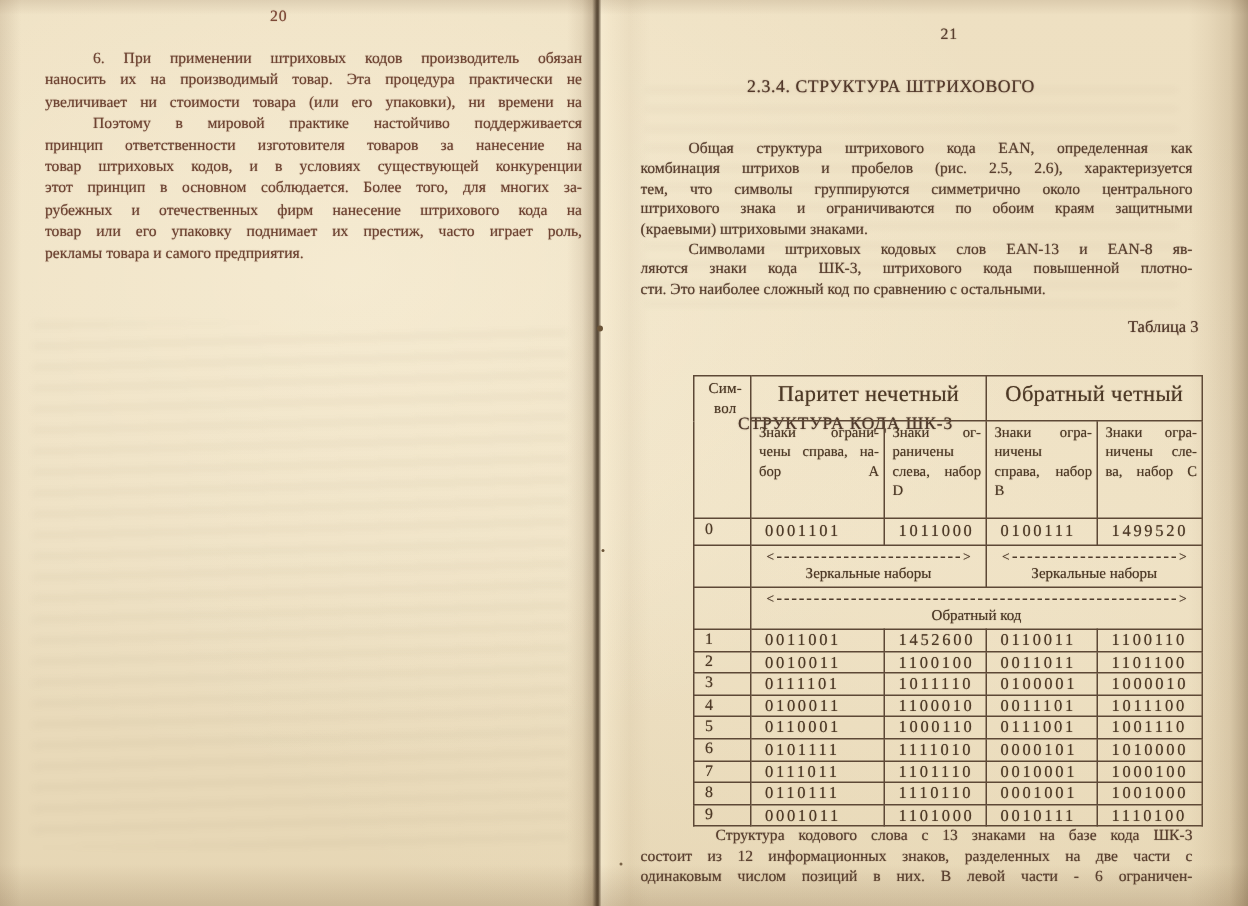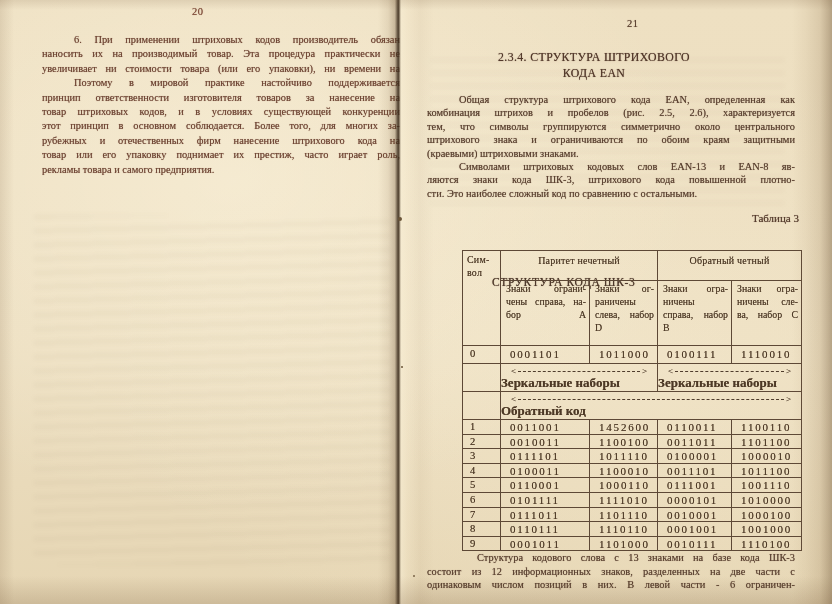--- a/index.html
+++ b/index.html
@@ -6,21 +6,21 @@
   body{width:832px;height:604px;overflow:hidden;background:#d8c8a4;}
   .spread{
     position:relative;width:832px;height:604px;
     background:
       radial-gradient(ellipse at 28% 30%, rgba(255,248,228,.45) 0%, rgba(255,248,228,0) 55%),
       radial-gradient(ellipse at 75% 60%, rgba(250,240,215,.30) 0%, rgba(250,240,215,0) 60%),
       linear-gradient(180deg,#eee0c2 0%, #ecdec0 60%, #e6d6b4 100%);
     font-family:"Liberation Serif","DejaVu Serif",serif;
   }
   .page{position:absolute;top:0;height:604px;}
-  .page-left{left:0;width:400px;margin-left:12px;}
+  .page-left{left:0;width:400px;}
   .page-right{left:400px;width:505px;}
 
   .pagenum{position:absolute;font-size:10.5px;letter-spacing:.5px;}
   .pagenum-left{left:180px;top:6px;color:#7d4a38;text-shadow:0 0 .7px rgba(125,74,56,.8);}
   .pagenum-right{left:227px;top:18px;color:#5a4030;text-shadow:0 0 .7px rgba(90,64,48,.8);}
 
   .textblock{position:absolute;overflow:hidden;}
   .line{
     text-align:justify;text-align-last:justify;
     overflow:hidden;
@@ -52,34 +52,34 @@
     font-size:11.6px;letter-spacing:.6px;color:#4e382a;
     text-shadow:0 0 .8px rgba(78,56,42,.85);margin-top:48px;}
 
   table.code-table{
     position:absolute;left:62px;top:250px;width:339px;
     border-collapse:collapse;table-layout:fixed;
     color:#4d3926;text-shadow:0 0 .6px rgba(77,57,38,.7);
   }
   .code-table td{border:1px solid #5d4836;vertical-align:top;overflow:hidden;padding:0;}
   .code-table .sym-h{white-space:pre-line;font-size:10px;line-height:12.5px;padding:3px 0 0 4px;}
-  .gh td{height:25px;font-size:10px;text-align:center;padding-top:4px;letter-spacing:.2px;}
-  .gh td.sym-h{text-align:left;padding-top:3px;}
+  .gh td{height:25px;font-size:15px;text-align:center;padding-top:4px;letter-spacing:.2px;}
+  .gh td.sym-h{text-align:center;padding-top:3px;}
   .sh td{height:53px;font-size:9.8px;line-height:13px;white-space:pre-line;
     padding:1px 3px 10px 5px;text-align:justify;text-align-last:justify;}
   tr.d td{font-size:10.6px;line-height:12.6px;padding:1px 0 0 7px;}
   tr.d td.code{font-size:11px;letter-spacing:1.8px;padding-left:9px;}
   tr.r0 td{height:15px;padding-top:2px;}
   tr.mirror td, tr.reverse td{height:27px;}
   .arr{display:flex;align-items:center;color:#4f3c2c;font-size:9px;
     padding:3px 10px 0 10px;line-height:8px;}
   .arr::before{content:"<";}
   .arr::after{content:">";}
   .arr .shaft{flex:1;border-top:1.3px dashed #4f3c2c;margin:0 2px;height:0;}
-  .arr-label{text-align:left;font-size:13px;line-height:13px;padding-top:1px;font-weight:bold;}
+  .arr-label{text-align:center;font-size:10px;line-height:13px;padding-top:1px;}
 
   
   .bleed{position:absolute;pointer-events:none;}
   .bleed-left{left:22px;top:215px;width:356px;height:350px;
     background:repeating-linear-gradient(178.5deg, rgba(138,125,96,.13) 0 4px, rgba(0,0,0,0) 4px 14px);
     filter:blur(2px);opacity:.5;}
   .bleed-right{left:30px;top:58px;width:355px;height:150px;
     background:repeating-linear-gradient(180deg, rgba(138,125,96,.11) 0 4px, rgba(0,0,0,0) 4px 13px);
     filter:blur(2px);opacity:.45;}
   .gutter{position:absolute;left:378px;top:0;width:56px;height:604px;pointer-events:none;
@@ -122,21 +122,20 @@
       <div class="line last">рекламы товара и самого предприятия.</div>
     </div>
   </div>
 
   <div class="page page-right">
     <div class="bleed bleed-right"></div>
     <div class="pagenum pagenum-right">21</div>
 
     <div class="heading">
       <div class="hline">2.3.4. СТРУКТУРА ШТРИХОВОГО</div>
-      <div class="hline">КОДА EAN</div>
     </div>
 
     <div class="textblock right-text">
       <div class="line indent">Общая структура штрихового кода EAN, определенная как</div>
       <div class="line">комбинация штрихов и пробелов (рис. 2.5, 2.6), характеризуется</div>
       <div class="line">тем, что символы группируются симметрично около центрального</div>
       <div class="line">штрихового знака и ограничиваются по обоим краям защитными</div>
       <div class="line last">(краевыми) штриховыми знаками.</div>
       <div class="line indent">Символами штриховых кодовых слов EAN-13 и EAN-8 яв-</div>
       <div class="line">ляются знаки кода ШК-3, штрихового кода повышенной плотно-</div>
@@ -175,21 +174,21 @@
 В</td>
           <td>Знаки огра-
 ничены сле-
 ва, набор С</td>
         </tr>
         <tr class="d r0">
           <td>0</td>
           <td class="code">0001101</td>
           <td class="code">1011000</td>
           <td class="code">0100111</td>
-          <td class="code">1110010</td>
+          <td class="code">1499520</td>
         </tr>
         <tr class="mirror">
           <td></td>
           <td colspan="2">
             <div class="arr">
                 <span class="shaft"></span>
               </div>
             <div class="arr-label">Зеркальные наборы</div>
           </td>
           <td colspan="2">

